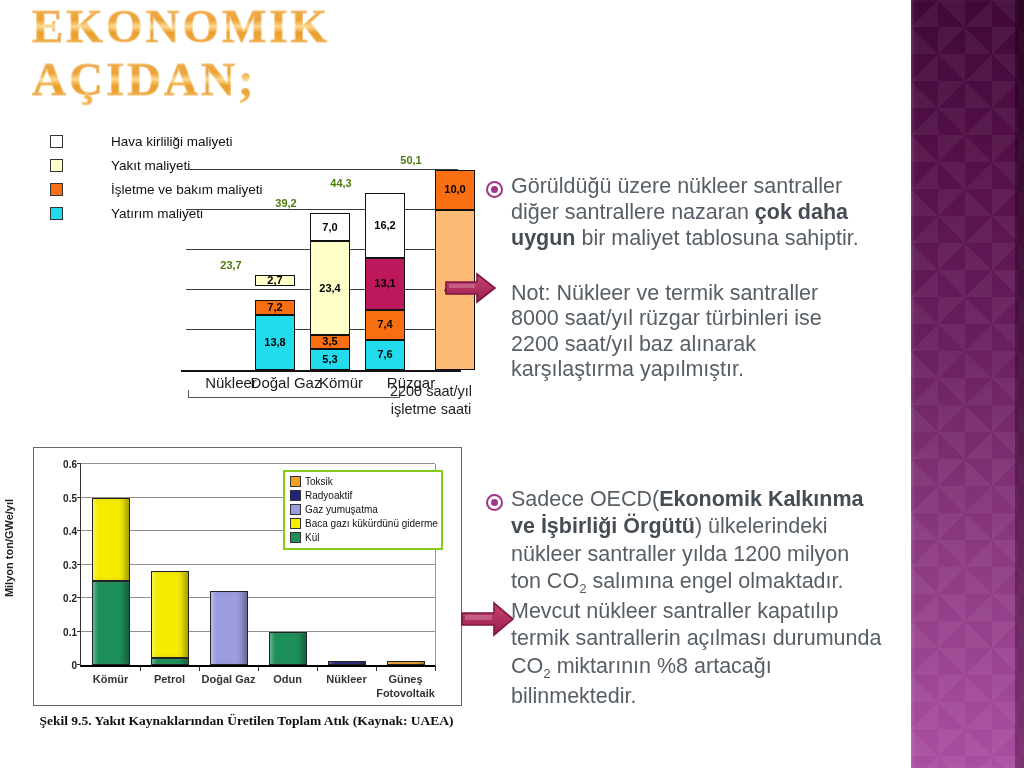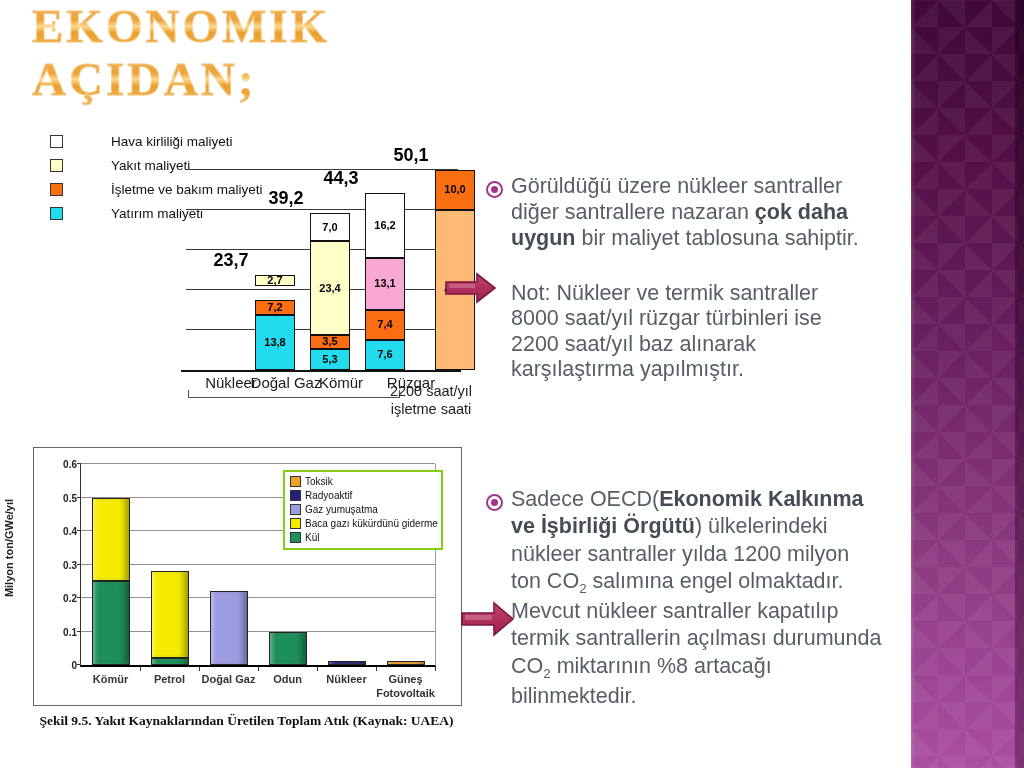--- a/index.html
+++ b/index.html
@@ -30,21 +30,21 @@
   .chart1{position:absolute;left:48px;top:128px;width:420px;height:305px;}
   .c1-legend{position:absolute;left:2px;top:6px;}
   .c1-legend .li{display:flex;align-items:center;margin-bottom:9px;gap:44px;}
   .c1-legend .sw{width:11px;height:11px;border:1px solid #333;margin-right:4px;flex:0 0 auto;}
   .c1-legend .lb{font-size:13.5px;color:#111;white-space:nowrap;}
   .c1-plot{position:absolute;left:138px;top:22px;width:272px;height:220px;overflow:visible;}
   .c1-base{position:absolute;left:-5px;right:-3px;bottom:-2px;height:2px;background:#111;}
   .c1-grid{position:absolute;left:0;right:0;height:1px;background:#3a3a3a;}
   .c1-seg{position:absolute;left:0;width:40px;border:1px solid #111;box-sizing:border-box;
     display:flex;align-items:center;justify-content:center;font-weight:bold;font-size:11px;line-height:1;color:#000;overflow:visible;margin-left:44px;}
-  .c1-total{position:absolute;transform:translateX(-50%);font-weight:bold;font-size:18px;color:#000000;white-space:nowrap;}
+  .c1-total{position:absolute;transform:translateX(-50%);font-weight:bold;font-size:11px;color:#4d7c0f;white-space:nowrap;}
   .c1-xlab{position:absolute;top:224px;transform:translateX(-50%);font-size:15px;color:#1a1a1a;white-space:nowrap;}
   .c1-bracket{position:absolute;left:2px;top:240px;width:210px;height:7px;
     border-left:1px solid #555;border-right:1px solid #555;border-bottom:1px solid #555;}
   .c1-group1{position:absolute;left:-14px;top:250px;width:240px;text-align:center;font-size:14.5px;color:#222;white-space:nowrap;}
   .c1-group2{position:absolute;left:200px;top:232px;width:90px;text-align:center;font-size:14.5px;color:#222;line-height:1.25;}
 
   
   .arrow{position:absolute;}
   .arrow1{left:444px;top:271px;}
   .arrow2{left:460px;top:599px;}
@@ -135,21 +135,21 @@
         <div class="c1-total" style="left: 45px; bottom: 98.8px;">23,7</div>
         <div class="c1-xlab" style="left: 45px;">Nükleer</div>
         <div class="c1-seg" style="left: 80px; bottom: 0px; height: 21.2px; background: rgb(34, 220, 238);">5,3</div>
         <div class="c1-seg" style="left: 80px; bottom: 21.2px; height: 14px; background: rgb(250, 110, 18);">3,5</div>
         <div class="c1-seg" style="left: 80px; bottom: 35.2px; height: 93.6px; background: rgb(255, 255, 200);">23,4</div>
         <div class="c1-seg" style="left: 80px; bottom: 128.8px; height: 28px; background: rgb(255, 255, 255);">7,0</div>
         <div class="c1-total" style="left: 100px; bottom: 160.8px;">39,2</div>
         <div class="c1-xlab" style="left: 100px;">Doğal Gaz</div>
         <div class="c1-seg" style="left: 135px; bottom: 0px; height: 30.4px; background: rgb(34, 220, 238);">7,6</div>
         <div class="c1-seg" style="left: 135px; bottom: 30.4px; height: 29.6px; background: rgb(250, 110, 18);">7,4</div>
-        <div class="c1-seg" style="left: 135px; bottom: 60px; height: 52.4px; background: #f9a8d4;">13,1</div>
+        <div class="c1-seg" style="left: 135px; bottom: 60px; height: 52.4px; background: #be185d;">13,1</div>
         <div class="c1-seg" style="left: 135px; bottom: 112.4px; height: 64.8px; background: rgb(255, 255, 255);">16,2</div>
         <div class="c1-total" style="left: 155px; bottom: 181.2px;">44,3</div>
         <div class="c1-xlab" style="left: 155px;">Kömür</div>
         <div class="c1-seg" style="left: 205px; bottom: 0px; height: 160.4px; background: #fdba74;">40,1</div>
         <div class="c1-seg" style="left: 205px; bottom: 160.4px; height: 40px; background: rgb(250, 110, 18);">10,0</div>
         <div class="c1-total" style="left: 225px; bottom: 204.4px;">50,1</div>
         <div class="c1-xlab" style="left: 225px;">Rüzgar</div>
       </div>
   </div>
 

